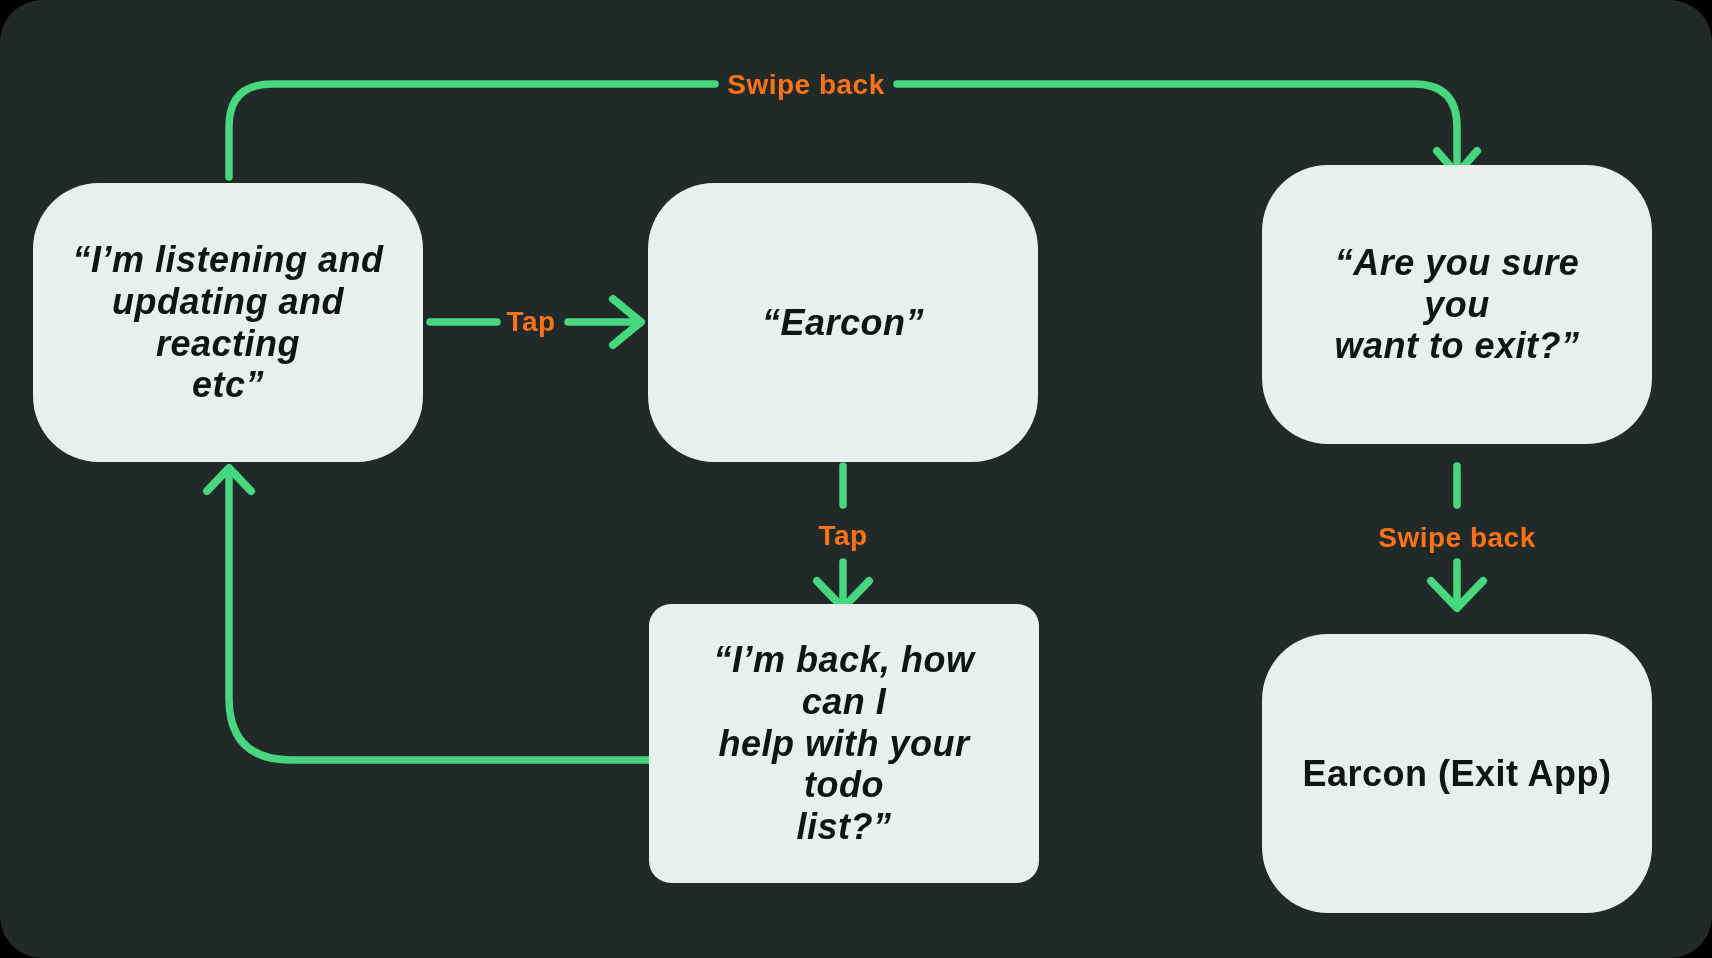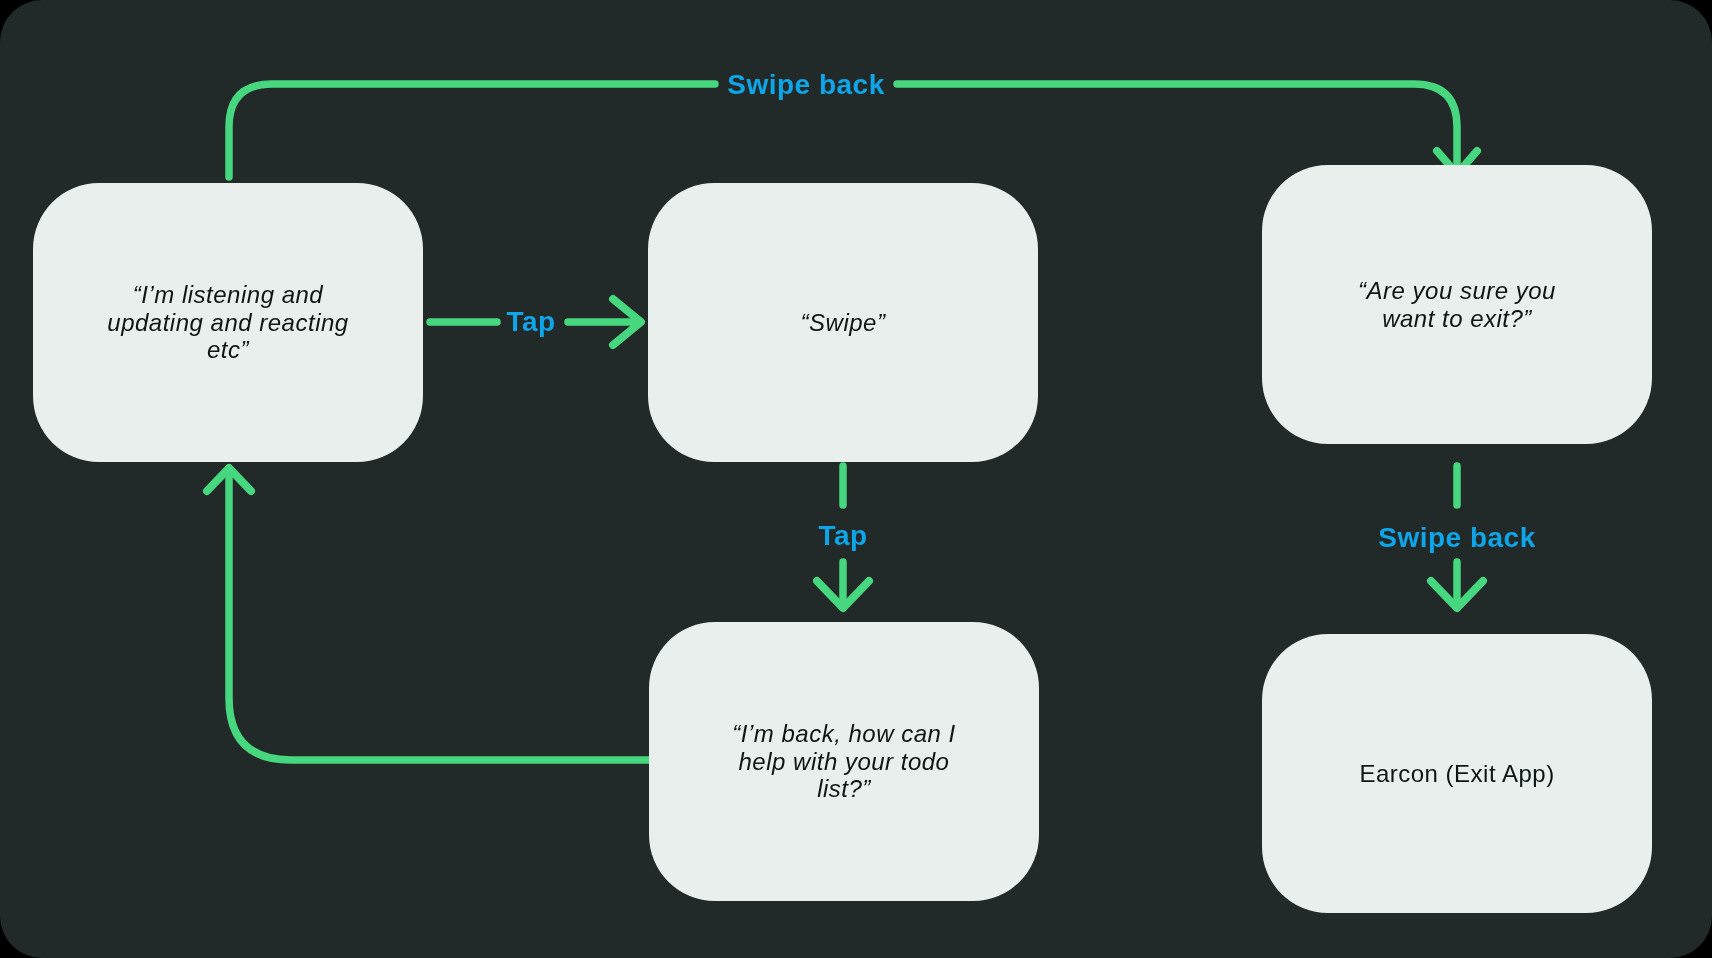--- a/index.html
+++ b/index.html
@@ -43,34 +43,34 @@
     height: 279px;
     box-sizing: border-box;
     background: #e8efec;
     border-radius: 66px;
     display: flex;
     align-items: center;
     justify-content: center;
     text-align: center;
     padding: 0 36px;
     color: #0e1615;
-    font-size: 24px;
+    font-size: 36px;
     line-height: 1.16;
-    font-weight: normal;
+    font-weight: bold;
     font-style: italic;
     letter-spacing: 0.5px;
     white-space: pre-line;
   }
   .node.plain {
     font-style: normal;
   }
   .edge-label {
     position: absolute;
     transform: translate(-50%, -50%);
-    color: #0ea5e9;
+    color: #f97316;
     font-size: 28px;
     font-weight: bold;
     letter-spacing: 0.5px;
     white-space: nowrap;
   }
 </style>
 </head>
 <body>
 
 <div class="stage">
@@ -98,29 +98,29 @@
     <path class="head" d="M207 491 L229 468 L251 491"></path>
   </svg>
 
   <div class="node" style="left:33px; top:183px;">
     <span>“I’m listening and
 updating and reacting
 etc”</span>
   </div>
 
   <div class="node" style="left:648px; top:183px;">
-    <span>“Swipe”</span>
+    <span>“Earcon”</span>
   </div>
 
   <div class="node" style="left:1262px; top:165px;">
     <span>“Are you sure you
 want to exit?”</span>
   </div>
 
-  <div class="node" style="left:649px; top:622px;">
+  <div class="node" style="left:649px; top:604px;border-radius:22px;">
     <span>“I’m back, how can I
 help with your todo
 list?”</span>
   </div>
 
   <div class="node plain" style="left:1262px; top:622px;margin-top:12px;">
     <span>Earcon (Exit App)</span>
   </div>
 
   <div class="edge-label" style="left:806px; top:85px;">Swipe back</div>

